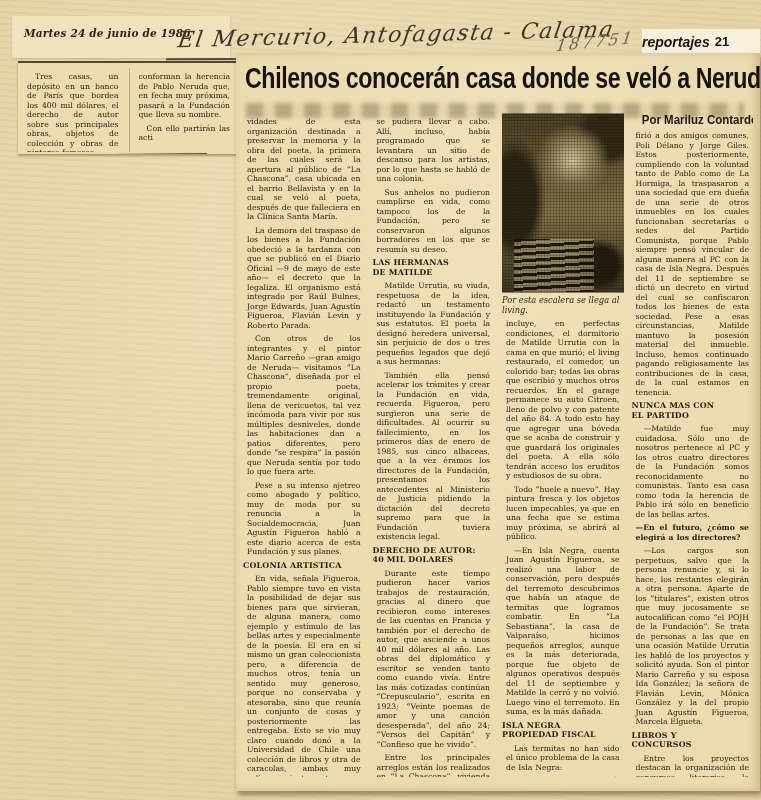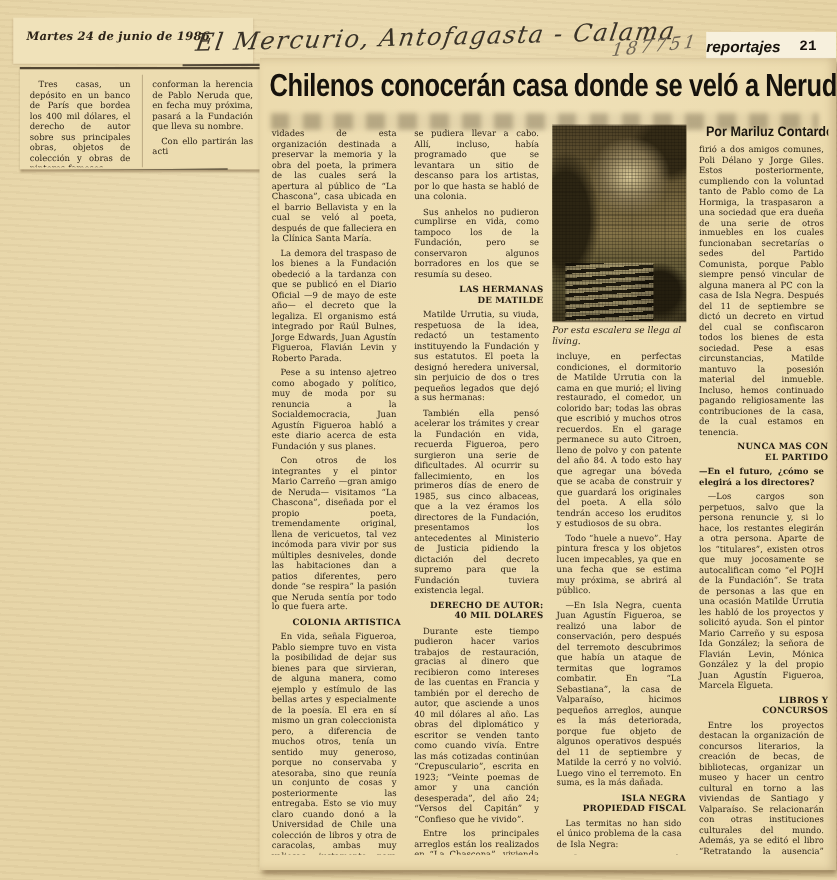--- a/index.html
+++ b/index.html
@@ -23,22 +23,22 @@
     transform:rotate(-1.4deg) skewX(-10deg);letter-spacing:1.5px;white-space:nowrap;}
   .hand-rule{position:absolute;left:166px;top:57px;width:594px;height:2px;background:#3a3126;
     transform:rotate(-.25deg);opacity:.85;}
   .handnum{position:absolute;left:556px;top:32px;font-size:16px;font-style:italic;color:#6b6253;
     transform:rotate(-6deg) skewX(-14deg);letter-spacing:3px;}
   .report-box{position:absolute;left:642px;top:29px;width:118px;height:27px;
     background:#f7f0dd;border-bottom:2px solid #2c2418;
     display:flex;align-items:center;padding-right:5px;box-sizing:border-box;}
   .report-label{font-family:"Liberation Sans",sans-serif;font-weight:700;font-style:italic;
     font-size:14px;color:#17120c;}
-  .report-page{font-family:Liberation Mono, monospace;font-weight:700;font-size:13px;
-    color:#17120c;margin-left:17px;}
+  .report-page{font-family:Liberation Sans, sans-serif;font-weight:700;font-size:13px;
+    color:#17120c;margin-left:5px;}
   
   .intro-clip{position:absolute;left:18px;top:61px;width:219px;height:93px;
     background:#ecdcb0;border-top:2px solid rgba(45,34,20,.8);
     box-shadow:0 2px 2px rgba(80,55,25,.4);
     padding:5px 3px 2px 5px;box-sizing:border-box;display:flex;gap:6px;overflow:hidden;}
   .intro-clip::after{content:"";position:absolute;left:-2px;right:30px;bottom:-4px;height:4px;
     background:#241d12;transform:rotate(-.5deg);box-shadow:0 2px 3px rgba(60,40,20,.6);}
   .intro-col{flex:1;overflow:hidden;}
   .intro-col + .intro-col{border-left:1px solid rgba(90,70,40,.3);padding-left:5px;}
   
@@ -55,21 +55,21 @@
     background:repeating-linear-gradient(90deg, rgba(55,44,24,.30) 0 17px, rgba(55,44,24,.05) 17px 29px);
     filter:blur(2.2px);}
   .cols{display:flex;gap:8px;margin-top:18px;height:664px;overflow:hidden;}
   .col{flex:1;overflow:hidden;min-width:0;}
   
   .p,.pc,.q{margin:4px;font-size:7.7px;line-height:9.5px;text-align:justify;
     hyphens:auto;-webkit-hyphens:auto;word-spacing:.4px;color:#2b2216;}
   .p{text-indent:8px;}
   .pc{text-indent:0;}
   .q{font-weight:700;text-indent:0;color:#241c11;}
-  h4.h{margin:3px 0 2px;font-size:7.9px;line-height:9.5px;font-weight:700;text-align:right;
+  h4.h{margin:3px 0 2px;font-size:7.9px;line-height:9.5px;font-weight:700;text-align:left;
     white-space:pre-line;color:#241c11;letter-spacing:.2px;}
   
   .photo{position:relative;width:100%;height:178px;margin:1px 0 3px;overflow:hidden;
     background:
       radial-gradient(ellipse 42% 28% at 58% 26%, #d9c998 0%, #8a7a55 45%, rgba(0,0,0,0) 72%),
       radial-gradient(ellipse 16% 13% at 58% 29%, #3a2f1c 0 60%, rgba(0,0,0,0) 78%),
       radial-gradient(ellipse 34% 46% at 10% 48%, #2c2513 0 52%, rgba(0,0,0,0) 76%),
       radial-gradient(ellipse 38% 24% at 86% 12%, #332a16 0 50%, rgba(0,0,0,0) 74%),
       radial-gradient(ellipse 30% 20% at 80% 85%, #241e0f 0 50%, rgba(0,0,0,0) 75%),
       linear-gradient(180deg,#4a3e24 0%,#6b5c38 30%,#857448 55%,#575030 80%,#3f3720 100%);
@@ -113,22 +113,22 @@
   </div>
 
   <div class="main-clip">
     <h1 class="headline">Chilenos conocerán casa donde se veló a Neruda</h1>
     <div class="ghost"></div>
 
     <div class="cols">
       <div class="col">
           <p class="pc">vidades de esta organización destinada a preservar la memoria y la obra del poeta, la primera de las cuales será la apertura al público de “La Chascona”, casa ubicada en el barrio Bellavista y en la cual se veló al poeta, después de que falleciera en la Clínica Santa María.</p>
           <p class="p">La demora del traspaso de los bienes a la Fundación obedeció a la tardanza con que se publicó en el Diario Oficial —9 de mayo de este año— el decreto que la legaliza. El organismo está integrado por Raúl Bulnes, Jorge Edwards, Juan Agustín Figueroa, Flavián Levin y Roberto Parada.</p>
+          <p class="p">Con otros de los integrantes y el pintor Mario Carreño —gran amigo de Neruda— visitamos “La Chascona”, diseñada por el propio poeta, tremendamente original, llena de vericuetos, tal vez incómoda para vivir por sus múltiples desniveles, donde las habitaciones dan a patios diferentes, pero donde “se respira” la pasión que Neruda sentía por todo lo que fuera arte.</p>
           <p class="p">Pese a su intenso ajetreo como abogado y político, muy de moda por su renuncia a la Socialdemocracia, Juan Agustín Figueroa habló a este diario acerca de esta Fundación y sus planes.</p>
-          <p class="p">Con otros de los integrantes y el pintor Mario Carreño —gran amigo de Neruda— visitamos “La Chascona”, diseñada por el propio poeta, tremendamente original, llena de vericuetos, tal vez incómoda para vivir por sus múltiples desniveles, donde las habitaciones dan a patios diferentes, pero donde “se respira” la pasión que Neruda sentía por todo lo que fuera arte.</p>
           <h4 class="h">COLONIA ARTISTICA</h4>
           <p class="p">En vida, señala Figueroa, Pablo siempre tuvo en vista la posibilidad de dejar sus bienes para que sirvieran, de alguna manera, como ejemplo y estímulo de las bellas artes y especialmente de la poesía. El era en sí mismo un gran coleccionista pero, a diferencia de muchos otros, tenía un sentido muy generoso, porque no conservaba y atesoraba, sino que reunía un conjunto de cosas y posteriormente las entregaba. Esto se vio muy claro cuando donó a la Universidad de Chile una colección de libros y otra de caracolas, ambas muy valiosas, justamente para que se preservaran.</p>
           <p class="p">Agrega Figueroa que el poeta pensó crear la Fundación cuando vivía. El arquitecto Raúl Bulnes, quien se define como el hombre que intervenía en las casas de Neruda sólo para que no se derrumbaran, añade:</p>
         </div>
       <div class="col">
           <p class="pc">se pudiera llevar a cabo. Allí, incluso, había programado que se levantara un sitio de descanso para los artistas, por lo que hasta se habló de una colonia.</p>
           <p class="p">Sus anhelos no pudieron cumplirse en vida, como tampoco los de la Fundación, pero se conservaron algunos borradores en los que se resumía su deseo.</p>
           <h4 class="h">LAS HERMANAS
 DE MATILDE</h4>
           <p class="p">Matilde Urrutia, su viuda, respetuosa de la idea, redactó un testamento instituyendo la Fundación y sus estatutos. El poeta la designó heredera universal, sin perjuicio de dos o tres pequeños legados que dejó a sus hermanas:</p>
@@ -153,20 +153,21 @@
             <p class="p">Las termitas no han sido el único problema de la casa de Isla Negra:</p>
             <p class="p">—La semana que pasó, dice Figueroa, inicié las gestiones ante el Ministerio de Bienes Nacionales con el objeto de solicitar la transferencia gratuita de ese inmueble en beneficio de la Fundación.</p>
           </div>
       </div>
       <div class="col">
         <div class="byline">Por Mariluz Contardo</div>
         <div>
             <p class="pc">firió a dos amigos comunes, Poli Délano y Jorge Giles. Estos posteriormente, cumpliendo con la voluntad tanto de Pablo como de La Hormiga, la traspasaron a una sociedad que era dueña de una serie de otros inmuebles en los cuales funcionaban secretarías o sedes del Partido Comunista, porque Pablo siempre pensó vincular de alguna manera al PC con la casa de Isla Negra. Después del 11 de septiembre se dictó un decreto en virtud del cual se confiscaron todos los bienes de esta sociedad. Pese a esas circunstancias, Matilde mantuvo la posesión material del inmueble. Incluso, hemos continuado pagando religiosamente las contribuciones de la casa, de la cual estamos en tenencia.</p>
             <h4 class="h">NUNCA MAS CON
 EL PARTIDO</h4>
+            <p class="p">—Matilde fue muy cuidadosa. Sólo uno de nosotros pertenece al PC y los otros cuatro directores de la Fundación somos reconocidamente no comunistas. Tanto esa casa como toda la herencia de Pablo irá sólo en beneficio de las bellas artes.</p>
             <p class="q">—En el futuro, ¿cómo se elegirá a los directores?</p>
             <p class="p">—Los cargos son perpetuos, salvo que la persona renuncie y, si lo hace, los restantes elegirán a otra persona. Aparte de los “titulares”, existen otros que muy jocosamente se autocalifican como “el POJH de la Fundación”. Se trata de personas a las que en una ocasión Matilde Urrutia les habló de los proyectos y solicitó ayuda. Son el pintor Mario Carreño y su esposa Ida González; la señora de Flavián Levin, Mónica González y la del propio Juan Agustín Figueroa, Marcela Elgueta.</p>
             <h4 class="h">LIBROS Y
 CONCURSOS</h4>
             <p class="p">Entre los proyectos destacan la organización de concursos literarios, la creación de becas, de bibliotecas, organizar un museo y hacer un centro cultural en torno a las viviendas de Santiago y Valparaíso. Se relacionarán con otras instituciones culturales del mundo. Además, ya se editó el libro “Retratando la ausencia” con fotografías y textos que preparó Luis Poirot.</p>
           </div>
       </div>
     </div>
   </div>
 

